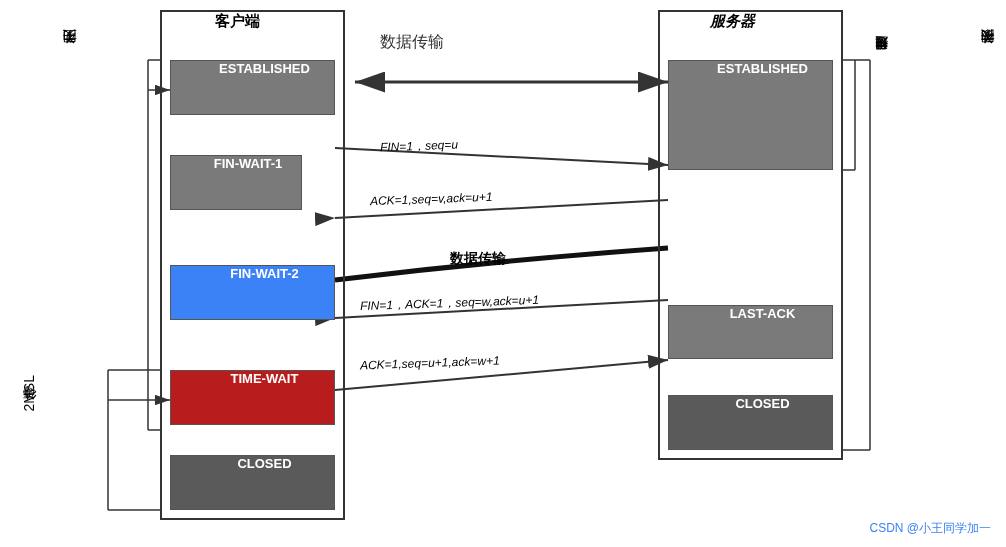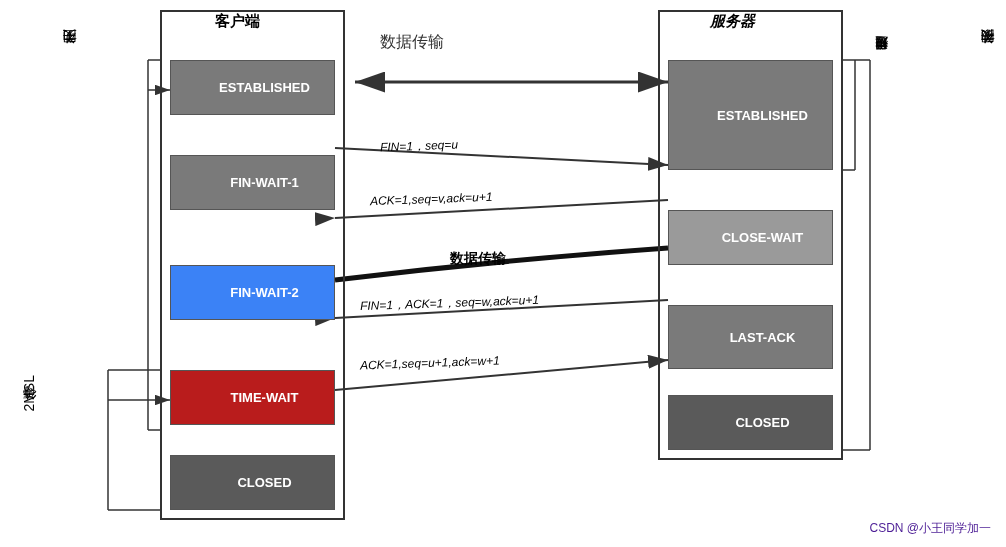--- a/index.html
+++ b/index.html
@@ -18,37 +18,36 @@
       height: 547px;
       background: #fff;
     }
 
     
     .state-box {
       position: absolute;
       background: #808080;
       color: #fff;
       display: flex;
-      align-items: center;
       justify-content: center;
       font-size: 13px;
       font-weight: bold;
       border: 1px solid #555;
       padding-left: 24px;
     }
 
     
     .client-established {
       left: 170px; top: 60px;
       width: 165px; height: 55px;
       background: #7a7a7a;
     }
     .client-fin-wait1 {
       left: 170px; top: 155px;
-      width: 165px; height: 55px;
+      width: 132px; height: 55px;
       background: #7a7a7a;
     }
     .client-fin-wait2 {
       left: 170px; top: 265px;
       width: 165px; height: 55px;
       background: #3b82f6;
     }
     .client-time-wait {
       left: 170px; top: 370px;
       width: 165px; height: 55px;
@@ -66,21 +65,21 @@
       width: 165px; height: 110px;
       background: #7a7a7a;
     }
     .server-close-wait {
       left: 668px; top: 210px;
       width: 165px; height: 55px;
       background: #9a9a9a;
     }
     .server-last-ack {
       left: 668px; top: 305px;
-      width: 165px; height: 64px;
+      width: 165px; height: 54px;
       background: #7a7a7a;
     }
     .server-closed {
       left: 668px; top: 395px;
       width: 165px; height: 55px;
       background: #5a5a5a;
     }
 
     
     .client-outer {
@@ -115,21 +114,21 @@
       width: 1006px;
       height: 547px;
       pointer-events: none;
     }
 
     .watermark {
       position: absolute;
       bottom: 10px;
       right: 15px;
       font-size: 12px;
-      color: #4c1d95;
+      color: #3b82f6;
     }
 
     
     .data-transfer-label {
       position: absolute;
       top: 32px;
       left: 380px;
       font-size: 16px;
       color: #333;
     }
@@ -209,23 +208,20 @@
   <div class="state-box client-time-wait">
     <span>TIME-WAIT</span>
   </div>
   <div class="state-box client-closed">
     <span>CLOSED</span>
   </div>
 
   <div class="state-box server-established">
     <span>ESTABLISHED</span>
   </div>
-  <div class="state-box server-close-wait">
-    <span>CLOSE-WAIT</span>
-  </div>
   <div class="state-box server-last-ack">
     <span>LAST-ACK</span>
   </div>
   <div class="state-box server-closed">
     <span>CLOSED</span>
   </div>
 
   <div class="label" style="left:380px; top:138px; font-size:12px; font-style:italic; transform:rotate(-2deg);">FIN=1，seq=u</div>
 
   <div class="label" style="left:370px; top:192px; font-size:12px; font-style:italic; transform:rotate(-2deg);">ACK=1,seq=v,ack=u+1</div>

